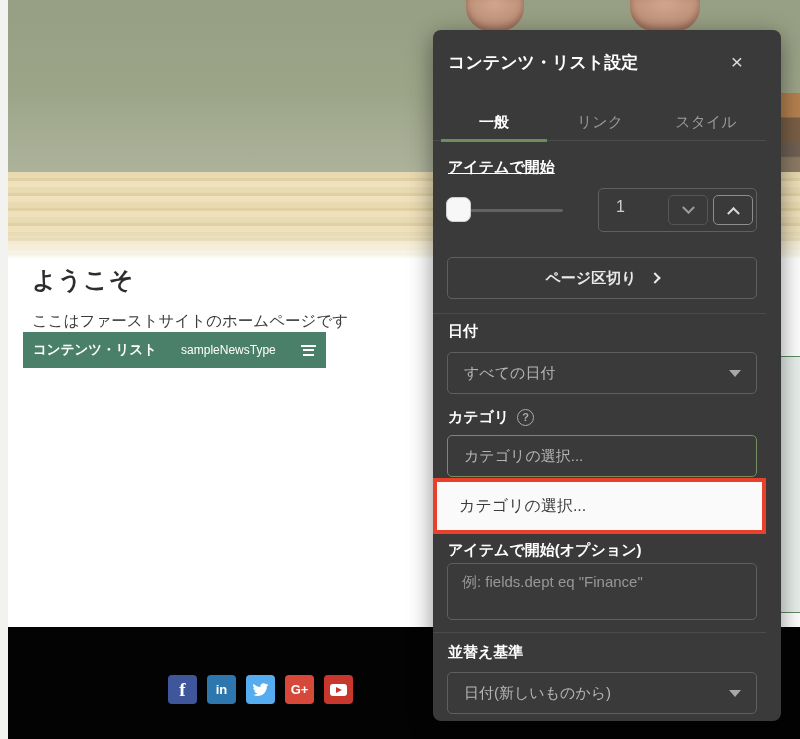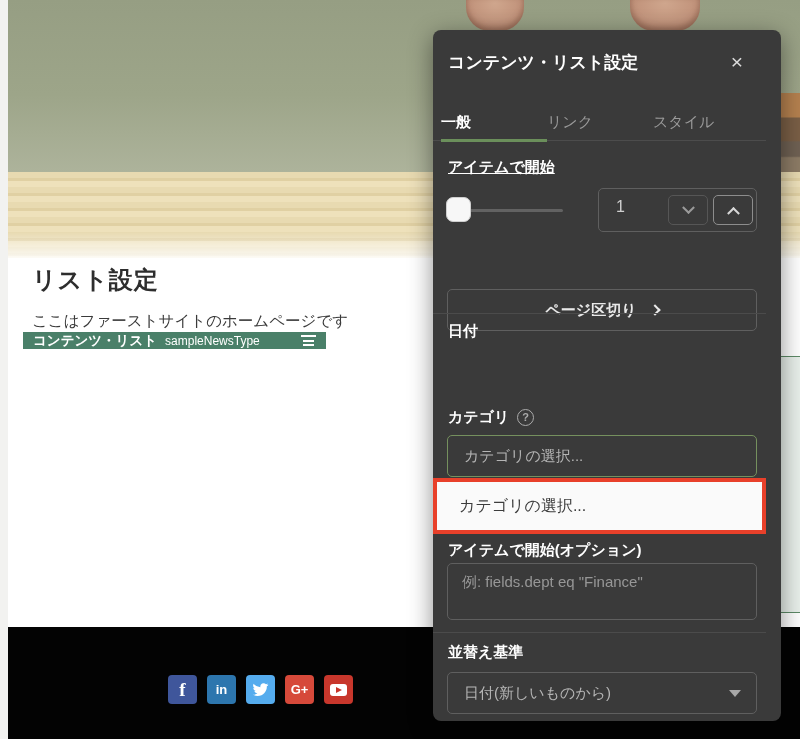--- a/index.html
+++ b/index.html
@@ -22,22 +22,22 @@
     background:radial-gradient(ellipse at 50% 10%,#cfa68d 0%,#c2947c 60%,#a57862 100%);
     box-shadow:inset 0 -4px 6px rgba(90,50,35,.35); }
   #finger-1 { left:458px; width:58px; }
   #finger-2 { left:622px; width:70px; }
   #shelf { left:758px; top:93px; width:42px; height:79px;
     background:linear-gradient(180deg,#b5814f 0%,#b5814f 30%,#7a5f46 32%,#7a5f46 60%,#6f6153 62%,#6f6153 80%,#8d7c66 82%,#8d7c66 100%); }
 
   #welcome-heading { left:32px; top:264px; font-size:24px; color:#2d2d2d; letter-spacing:1px; }
   #welcome-sub { left:32px; top:311px; font-size:15.5px; color:#3a3a3a; }
 
-  #list-badge { left:23px; top:332px; width:303px; height:17px; background:#4a8069;
-    color:#fff; display:flex; align-items:center; padding:0 10px; gap:8px; }
+  #list-badge { left:23px; top:332px; width:303px; height:36px; background:#4a8069;
+    color:#fff; display:flex; align-items:center; padding:0 10px; gap:24px; }
   #list-badge .b-title { font-size:13.5px; font-weight:bold; }
   #list-badge .b-type  { font-size:12px; }
   #badge-menu-icon { margin-left:auto; width:15px; height:11px; position:relative; }
   #badge-menu-icon i { position:absolute; left:0; height:2px; background:#fff; display:block; }
   #badge-menu-icon i:nth-child(1){ top:0; width:15px; }
   #badge-menu-icon i:nth-child(2){ top:4.5px; width:11px; left:2px; }
   #badge-menu-icon i:nth-child(3){ top:9px; width:11px; left:2px; }
 
   #news-list { left:23px; top:357px; width:743px; height:235px;
     background:#e9f0eb; border:1px solid #5d8a67; }
@@ -82,21 +82,21 @@
 
   
   #panel { left:433px; top:30px; width:348px; height:691px; background:#3a3a3a;
     border-radius:8px; box-shadow:0 6px 24px rgba(0,0,0,.45); color:#fff; }
   #panel .p-abs { position:absolute; }
   #panel-title { left:15px; top:21px; font-size:17px; font-weight:bold; }
   #panel-close { left:288px; top:16px; width:32px; height:32px; font-size:21px; color:#dcdcdc;
     display:flex; align-items:center; justify-content:center; cursor:pointer; }
   #tabbar { left:0; top:75px; width:333px; height:36px; border-bottom:1px solid #4c4c4c;
     display:flex; padding-left:8px; }
-  .tab { width:106px; height:36px; line-height:34px; text-align:left; font-size:15px;
+  .tab { width:106px; height:36px; line-height:34px; text-align:center; font-size:15px;
     color:#9a9a9a; position:relative; cursor:pointer; }
   .tab.active { color:#fff; font-weight:bold; }
   .tab.active:after { content:""; position:absolute; left:0; right:0; bottom:-1px; height:3px;
     background:#6b8f5b; }
 
   .p-label { font-size:15px; font-weight:bold; color:#fff; }
   .p-divider { left:0; width:333px; height:1px; background:#4b4b4b; }
   .p-control { border:1px solid #5f5f5f; border-radius:5px; color:#b5b5b5; font-size:15px; }
   .caret-down { position:absolute; right:15px; top:50%; margin-top:-3px; width:0; height:0;
     border-left:6px solid transparent; border-right:6px solid transparent; border-top:7px solid #a8a8a8; }
@@ -111,21 +111,21 @@
     border:1px solid #cfcfcf; border-radius:7px; cursor:pointer; }
   #start-num-box { left:165px; top:158px; width:159px; height:44px; }
   #start-num-value { left:183px; top:168px; font-size:16px; color:#cfcfcf; }
   .spin-btn { position:absolute; top:165px; width:40px; height:30px; border-radius:5px;
     display:flex; align-items:center; justify-content:center; cursor:pointer; }
   #spin-down { left:235px; border:1px solid #565656; color:#9a9a9a; }
   #spin-up   { left:280px; border:1px solid #8d8d8d; color:#d8d8d8; }
 
   #pagination-btn { left:14px; top:227px; width:310px; height:42px; display:flex;
     align-items:center; justify-content:center; gap:14px; color:#e9e9e9; font-weight:bold;
-    cursor:pointer;margin-top:32px; }
+    cursor:pointer; }
   #pagination-btn .chev { width:8px; height:8px; }
 
   #date-label { left:15px; top:292px; }
   #date-select { left:14px; top:322px; width:310px; height:42px; line-height:40px;
     padding-left:16px; cursor:pointer; }
   #category-label { left:15px; top:378px; }
   #help-icon { left:84px; top:379px; width:17px; height:17px; border:1.5px solid #ababab;
     border-radius:50%; color:#ababab; font-size:11px; font-weight:bold; text-align:center;
     line-height:14px; }
   #category-select { left:14px; top:405px; width:310px; height:42px; line-height:40px;
@@ -149,21 +149,21 @@
 
   <div id="hero" class="abs">
     <div id="hero-wall" class="abs"></div>
     <div id="hero-floor" class="abs"></div>
     <div id="finger-1" class="abs finger"></div>
     <div id="finger-2" class="abs finger"></div>
     <div id="shelf" class="abs"></div>
     <div id="hero-fade" class="abs"></div>
   </div>
 
-  <h1 id="welcome-heading" class="abs">リスト設定</h1>
+  <h1 id="welcome-heading" class="abs">ようこそ</h1>
   <p id="welcome-sub" class="abs">ここはファーストサイトのホームページです</p>
 
   <div id="list-badge" class="abs">
     <span class="b-title">コンテンツ・リスト</span>
     <span class="b-type">sampleNewsType</span>
     <span id="badge-menu-icon">
         <i></i>
         <i></i>
         <i></i>
       </span>
@@ -213,20 +213,24 @@
         <span class="chev up"></span>
       </div>
 
     <div id="pagination-btn" class="p-abs p-control">
       <span>ページ区切り</span>
       <span class="chev right"></span>
     </div>
 
     <div class="p-abs p-divider" style="top:283px;"></div>
     <div id="date-label" class="p-abs p-label">日付</div>
+    <div id="date-select" class="p-abs p-control">
+      <span>すべての日付</span>
+      <span class="caret-down"></span>
+    </div>
 
     <div id="category-label" class="p-abs p-label">カテゴリ</div>
     <div id="help-icon" class="p-abs">?</div>
     <div id="category-select" class="p-abs p-control">
       <span>カテゴリの選択...</span>
     </div>
     <div id="category-option" class="p-abs">
       <span>カテゴリの選択...</span>
     </div>
 

